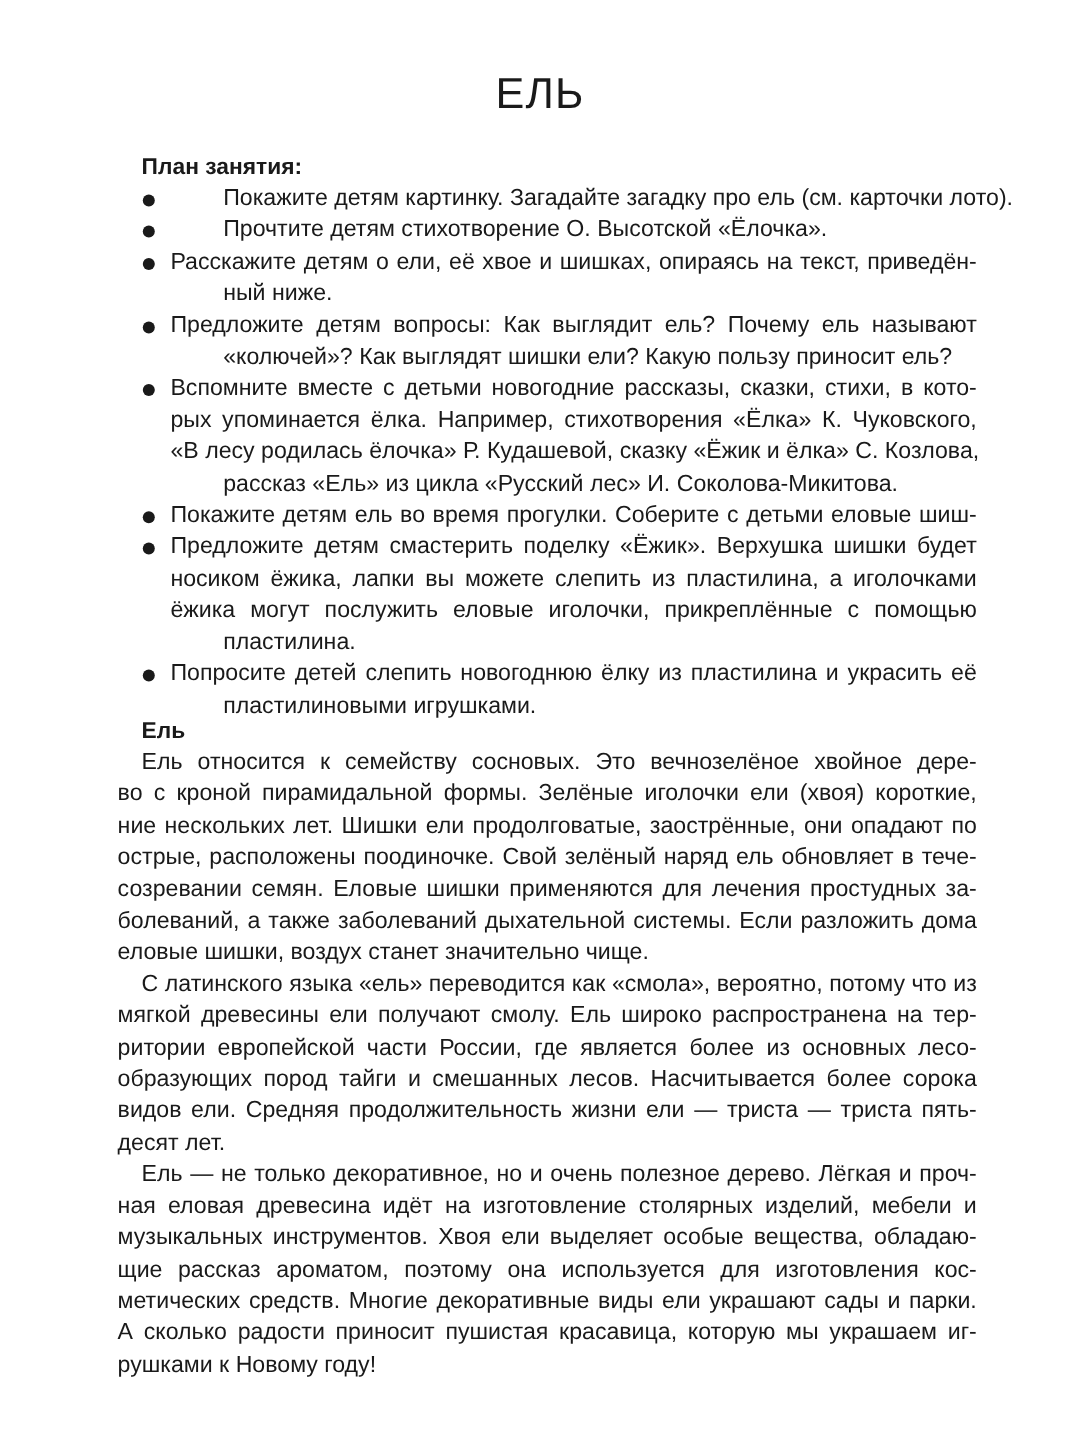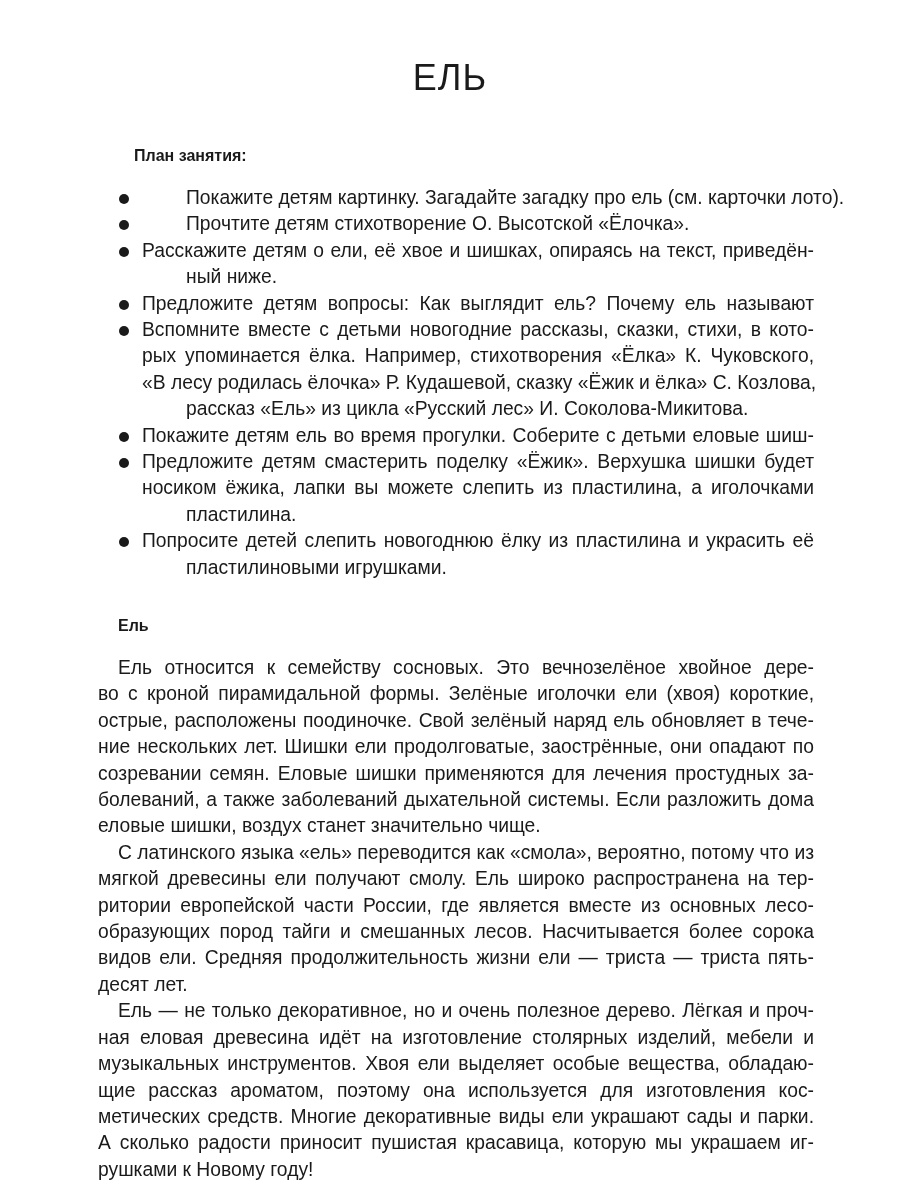--- a/index.html
+++ b/index.html
@@ -1,21 +1,21 @@
 <!DOCTYPE html>
 <html><head>
   <meta charset="utf-8">
   <style>
     html, body { margin: 0; padding: 0; background: #ffffff; }
     body { width: 900px; height: 1200px; position: relative; overflow: hidden; color: #1a1a1a;
       font-family: "Liberation Sans", sans-serif; }
     .page-title { position: absolute; top: 57px; left: 0; width: 900px; text-align: center;
       font-size: 36px; font-weight: normal; letter-spacing: 1px; margin: 0; }
     .section { position: absolute; left: 118px; width: 696px; }
-    .section-heading { font-weight: bold; font-size: 16px; line-height: 26px; margin: 16px; }
+    .section-heading { font-weight: bold; font-size: 19px; line-height: 26px; margin: 0; }
     .plan { top: 127px; }
     .bullets { list-style: none; margin: 0; padding: 0; }
     .bullet-item { position: relative; padding-left: 24px; }
     .bullet-dot { position: absolute; left: 1px; top: 9px; width: 10px; height: 10px; border-radius: 50%; background: #1a1a1a; }
     .line { display: block; font-size: 19.3px; line-height: 26.4px; white-space: nowrap; text-align: justify; text-align-last: justify; }
     .line.last { text-align-last: left; margin-left: 44px; }
     .article { top: 597px; }
     .para .line.first { text-indent: 20px; }
     .article .line, .article .section-heading { margin-left: 0; }
     .article-body { margin-left: -20px; width: 716px; }
@@ -37,62 +37,64 @@
         <span class="line last">Прочтите детям стихотворение О. Высотской «Ёлочка».</span>
       </li>
       <li class="bullet-item">
         <span class="bullet-dot"></span>
         <span class="line">Расскажите детям о ели, её хвое и шишках, опираясь на текст, приведён-</span>
         <span class="line last">ный ниже.</span>
       </li>
       <li class="bullet-item">
         <span class="bullet-dot"></span>
         <span class="line">Предложите детям вопросы: Как выглядит ель? Почему ель называют</span>
+        <span class="line last">«колючей»? Как выглядят шишки ели? Какую пользу приносит ель?</span>
       </li>
       <li class="bullet-item">
         <span class="bullet-dot"></span>
         <span class="line">Вспомните вместе с детьми новогодние рассказы, сказки, стихи, в кото-</span>
         <span class="line">рых упоминается ёлка. Например, стихотворения «Ёлка» К. Чуковского,</span>
         <span class="line">«В лесу родилась ёлочка» Р. Кудашевой, сказку «Ёжик и ёлка» С. Козлова,</span>
         <span class="line last">рассказ «Ель» из цикла «Русский лес» И. Соколова-Микитова.</span>
       </li>
       <li class="bullet-item">
         <span class="bullet-dot"></span>
         <span class="line">Покажите детям ель во время прогулки. Соберите с детьми еловые шиш-</span>
       </li>
       <li class="bullet-item">
         <span class="bullet-dot"></span>
         <span class="line">Предложите детям смастерить поделку «Ёжик». Верхушка шишки будет</span>
         <span class="line">носиком ёжика, лапки вы можете слепить из пластилина, а иголочками</span>
+        <span class="line">ёжика могут послужить еловые иголочки, прикреплённые с помощью</span>
         <span class="line last">пластилина.</span>
       </li>
       <li class="bullet-item">
         <span class="bullet-dot"></span>
         <span class="line">Попросите детей слепить новогоднюю ёлку из пластилина и украсить её</span>
         <span class="line last">пластилиновыми игрушками.</span>
       </li>
     </ul>
 </section>
 
 <section class="section article">
   <h2 class="section-heading">Ель</h2>
   <div class="article-body" id="article-body">
       <div class="para">
         <span class="line first">Ель относится к семейству сосновых. Это вечнозелёное хвойное дере-</span>
         <span class="line">во с кроной пирамидальной формы. Зелёные иголочки ели (хвоя) короткие,</span>
+        <span class="line">ние нескольких лет. Шишки ели продолговатые, заострённые, они опадают по</span>
         <span class="line">острые, расположены поодиночке. Свой зелёный наряд ель обновляет в тече-</span>
-        <span class="line">ние нескольких лет. Шишки ели продолговатые, заострённые, они опадают по</span>
         <span class="line">созревании семян. Еловые шишки применяются для лечения простудных за-</span>
         <span class="line">болеваний, а также заболеваний дыхательной системы. Если разложить дома</span>
         <span class="line last">еловые шишки, воздух станет значительно чище.</span>
       </div>
       <div class="para">
         <span class="line first">С латинского языка «ель» переводится как «смола», вероятно, потому что из</span>
         <span class="line">мягкой древесины ели получают смолу. Ель широко распространена на тер-</span>
-        <span class="line">ритории европейской части России, где является вместе из основных лесо-</span>
+        <span class="line">ритории европейской части России, где является более из основных лесо-</span>
         <span class="line">образующих пород тайги и смешанных лесов. Насчитывается более сорока</span>
         <span class="line">видов ели. Средняя продолжительность жизни ели — триста — триста пять-</span>
         <span class="line last">десят лет.</span>
       </div>
       <div class="para">
         <span class="line first">Ель — не только декоративное, но и очень полезное дерево. Лёгкая и проч-</span>
         <span class="line">ная еловая древесина идёт на изготовление столярных изделий, мебели и</span>
         <span class="line">музыкальных инструментов. Хвоя ели выделяет особые вещества, обладаю-</span>
         <span class="line">щие рассказ ароматом, поэтому она используется для изготовления кос-</span>
         <span class="line">метических средств. Многие декоративные виды ели украшают сады и парки.</span>

